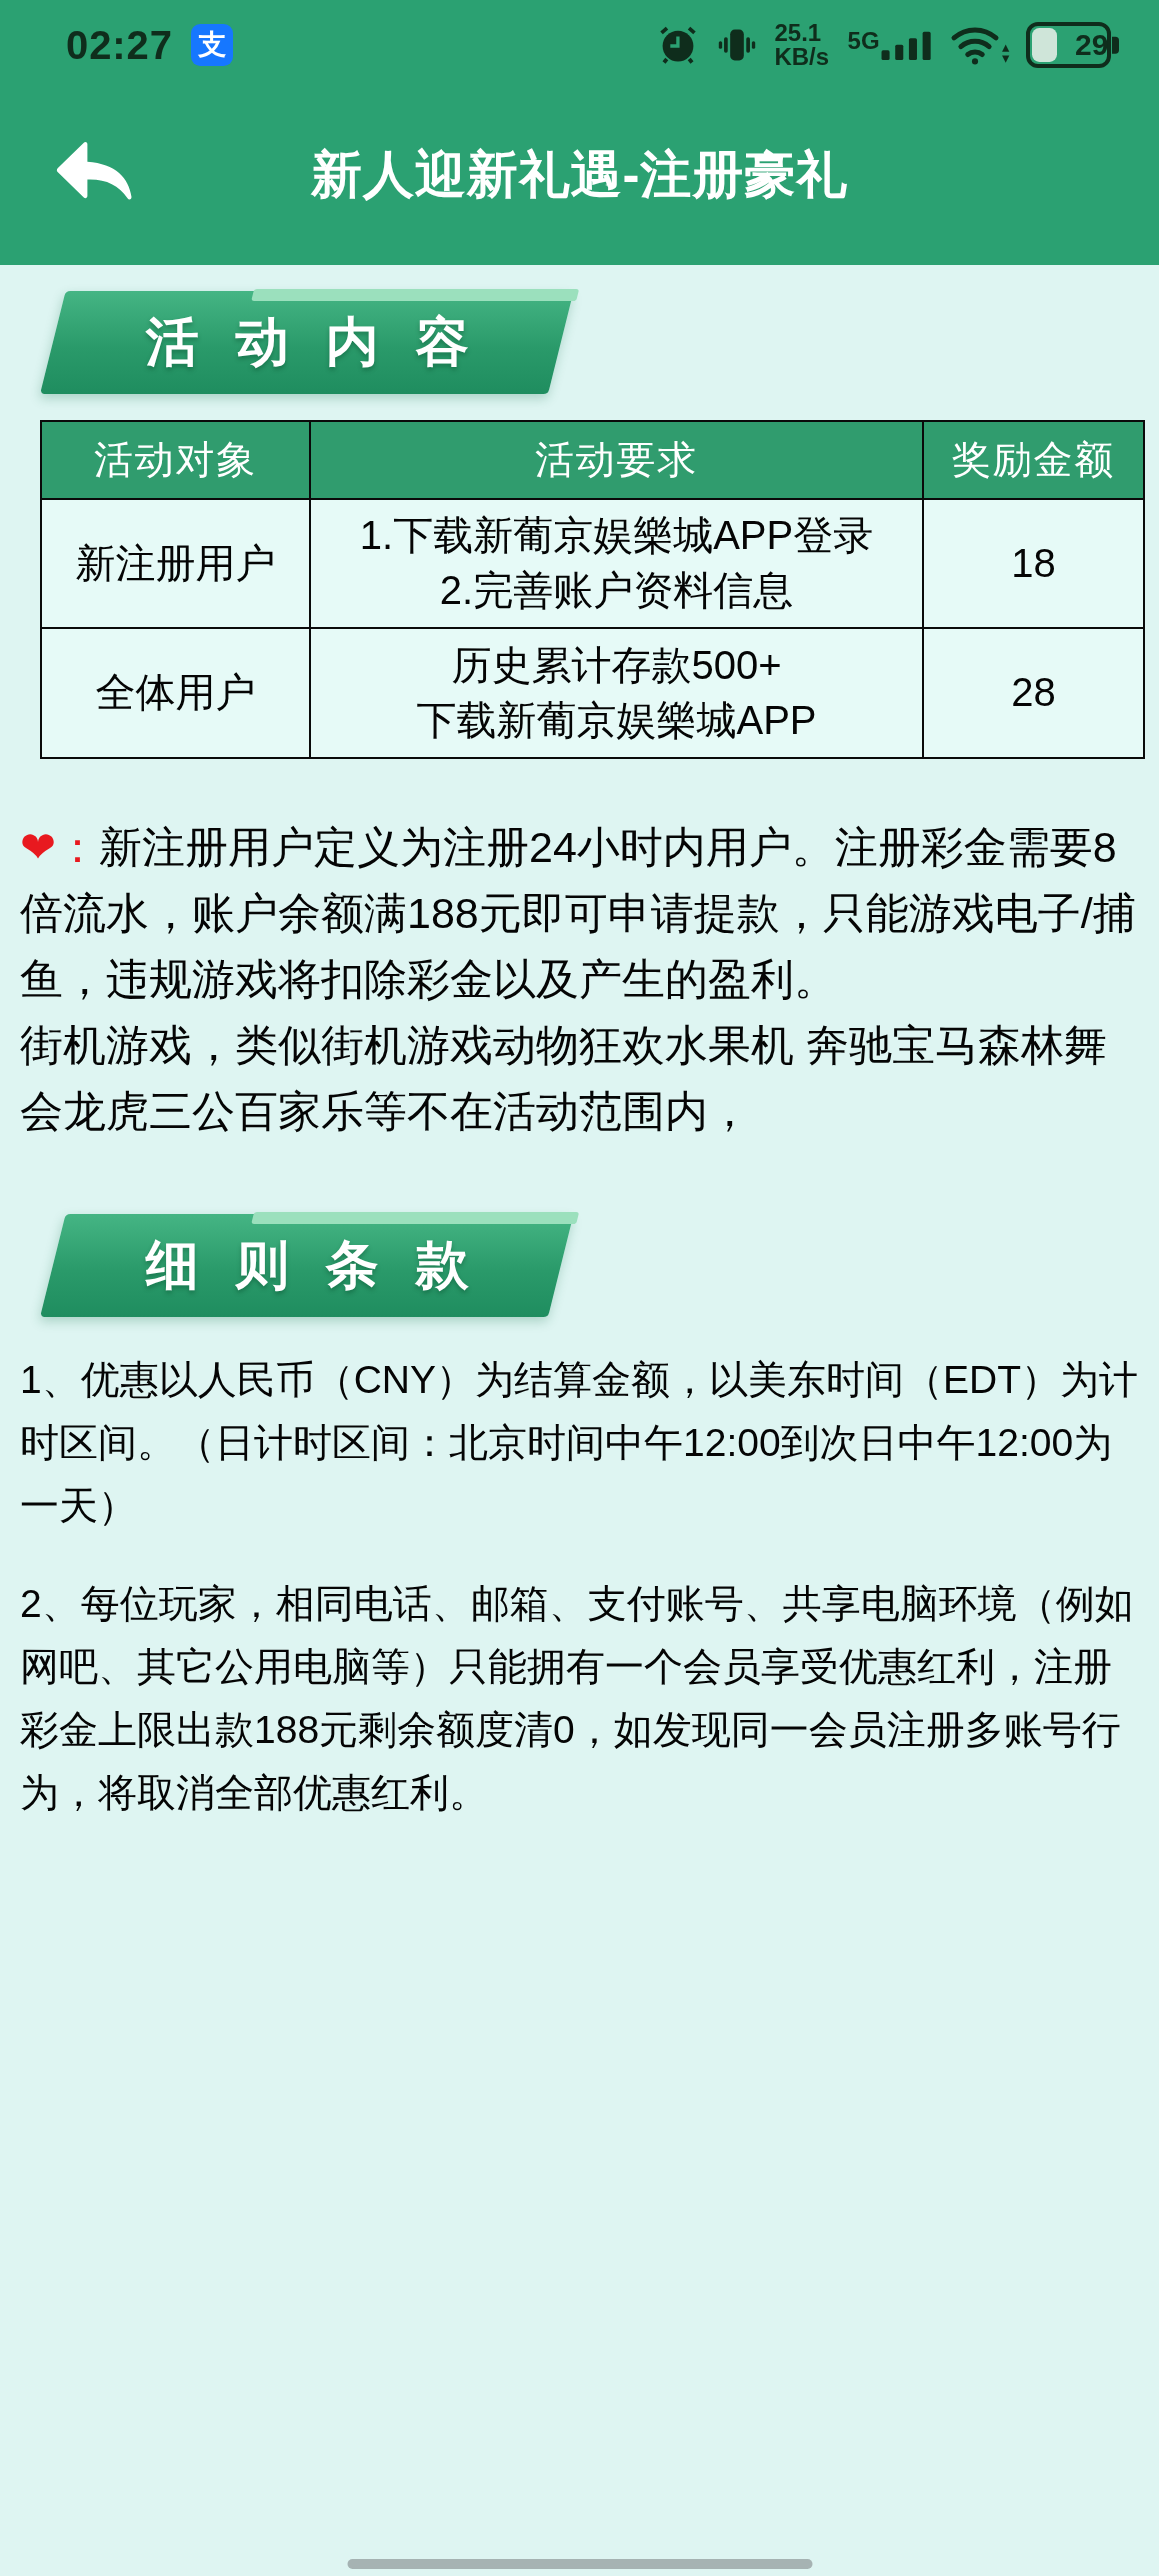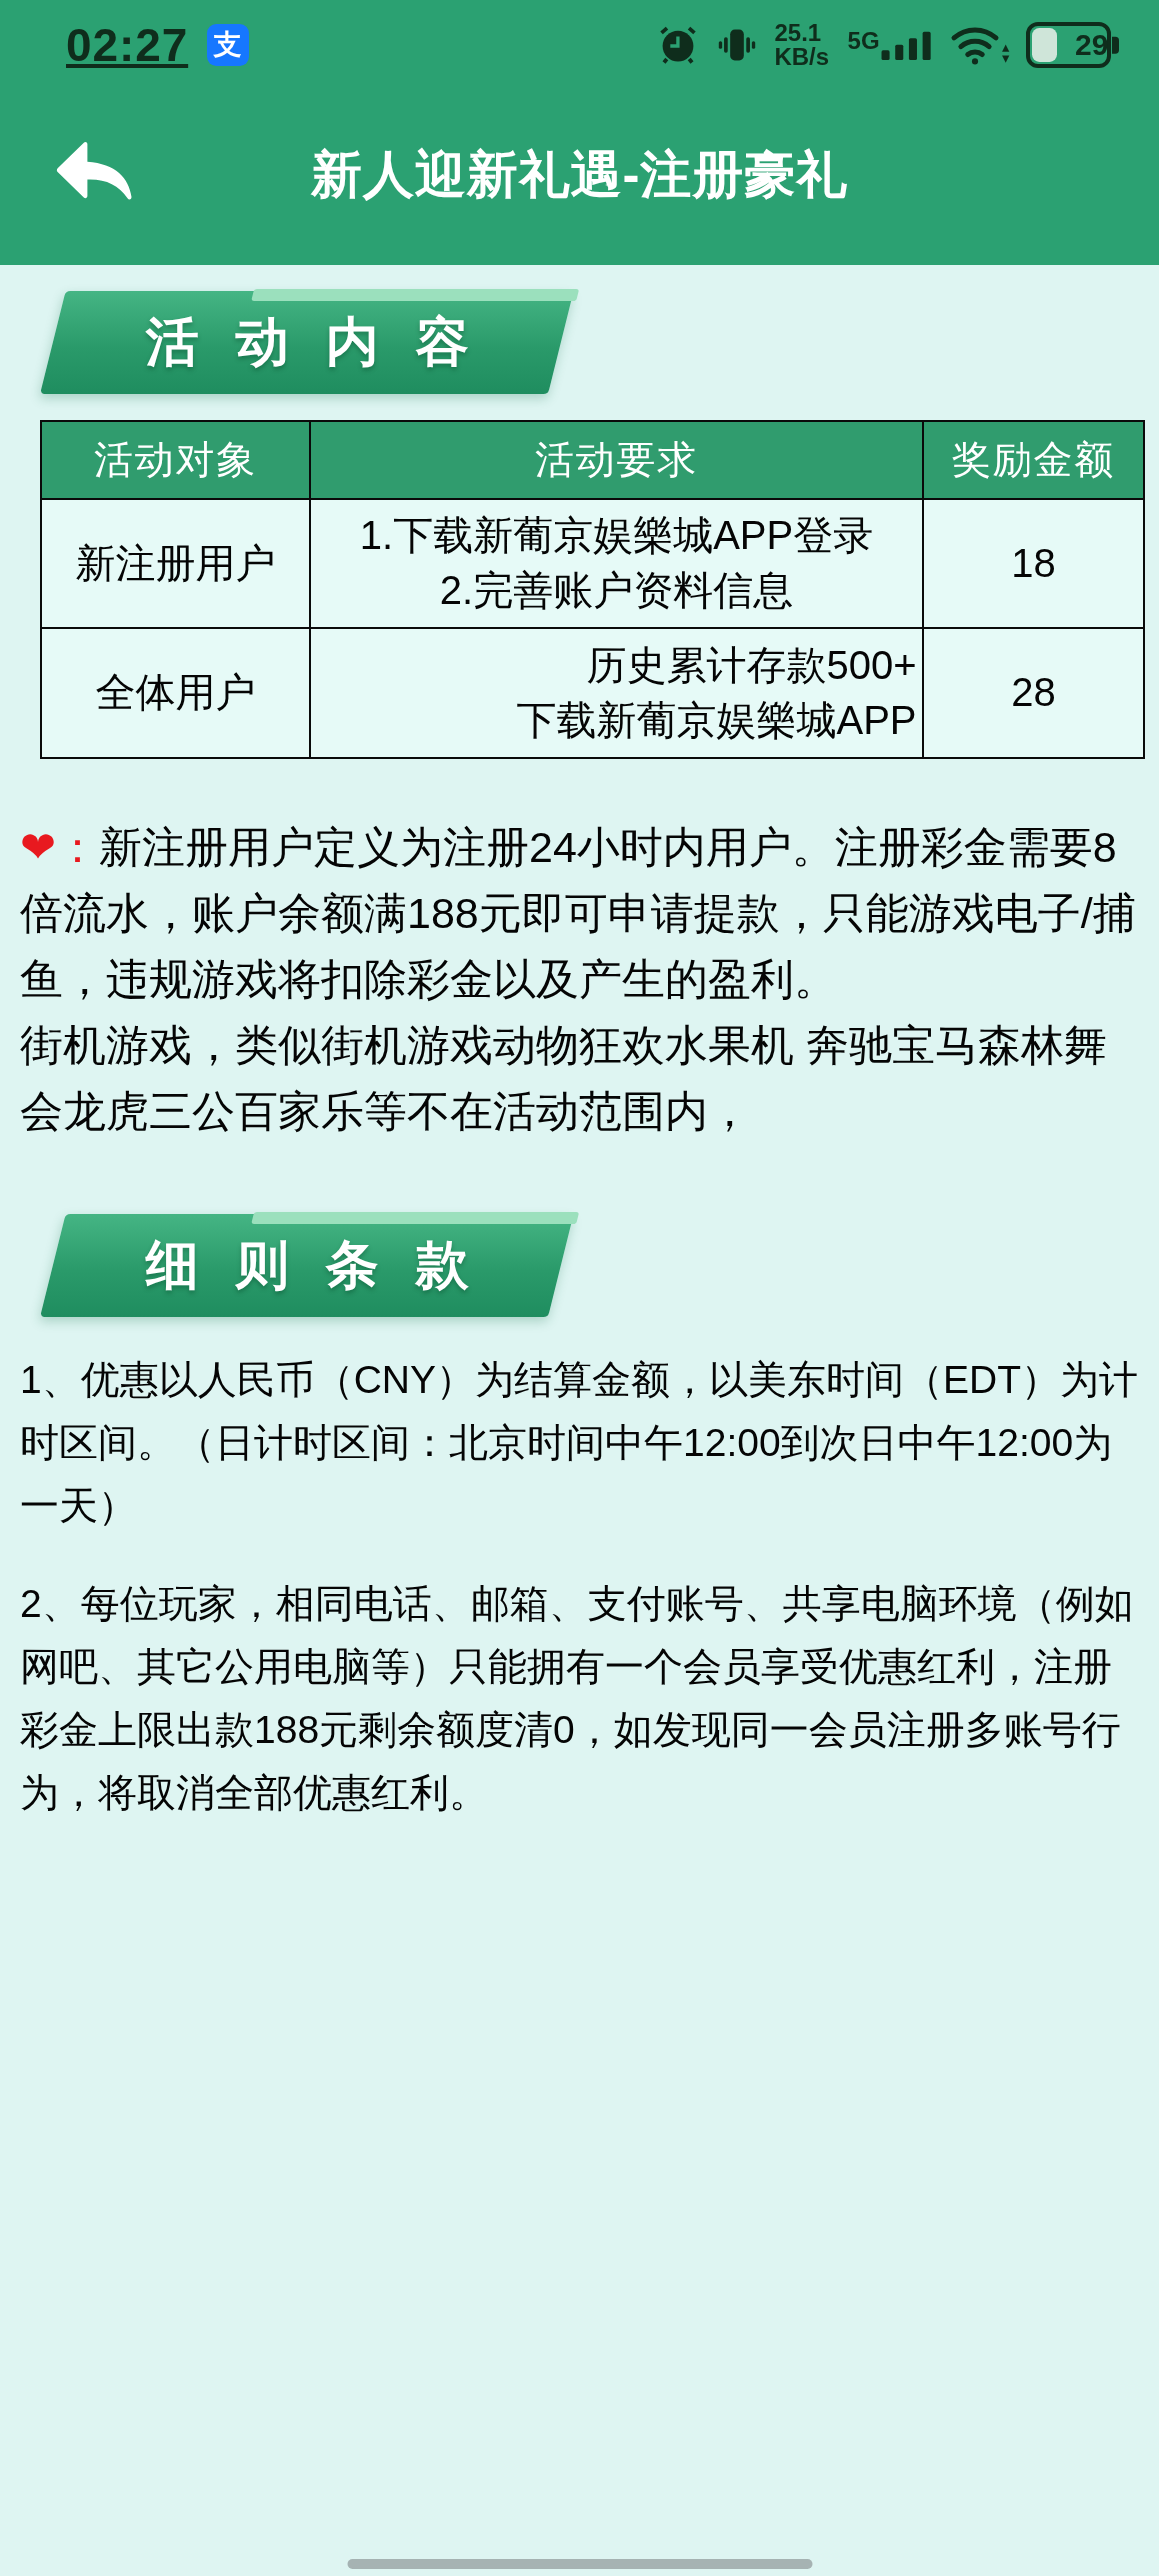--- a/index.html
+++ b/index.html
@@ -3,21 +3,21 @@
 <meta charset="utf-8">
 <style>
   html,body{margin:0;padding:0;}
   body{font-family:"Liberation Sans","DejaVu Sans",sans-serif;}
   .screen{position:relative;width:1159px;height:2576px;background:#def5f2;overflow:hidden;}
 
   
   .statusbar{height:85px;background:#2ba172;display:flex;align-items:center;
     justify-content:space-between;padding:5.5px 48px 0 66px;box-sizing:border-box;color:#0f2d1c;}
   .sb-left{display:flex;align-items:center;gap:18.4px;}
-  .time{font-size:46px;font-weight:600;letter-spacing:0.9px;text-decoration:underline;}
+  .time{font-size:40px;font-weight:600;letter-spacing:0.9px;}
   .alipay{width:42px;height:42px;background:#1677ff;border-radius:9.2px;color:#fff;
     font-size:28px;font-weight:700;display:flex;align-items:center;justify-content:center;}
   .sb-right{display:flex;align-items:center;gap:16.6px;}
   .sb-right svg{display:block;}
   .speed{display:flex;flex-direction:column;align-items:flex-start;
     font-size:24px;font-weight:700;line-height:24px;}
   .net{display:flex;flex-direction:row;align-items:flex-start;}
   .fiveg{font-size:24px;font-weight:700;line-height:20px;margin-left:1.8px;}
   .wifi-wrap{display:flex;align-items:flex-end;gap:0.9px;}
   .wifi-arrows{display:flex;flex-direction:column;font-size:14.7px;line-height:11px;margin-bottom:1.8px;}
@@ -58,21 +58,21 @@
 
   
   table.promo{border-collapse:collapse;margin:26px 0 0 40px;width:1102px;
     background:#e6faf7;table-layout:fixed;}
   table.promo th,table.promo td{border:2.8px solid #0a0a0a;text-align:center;vertical-align:middle;}
   table.promo th{background:#309c6e;color:#fff;font-size:39px;font-weight:500;
     height:74px;letter-spacing:1.8px;}
   table.promo td{font-size:40px;color:#050505;padding:8.3px 5.5px;}
   td.req{line-height:55px;height:110px;}
   td.amount{font-size:41px;}
-  tr.r2 td.req{height:112px;text-align:right;}
+  tr.r2 td.req{height:112px;}
 
   
   .pill{position:absolute;bottom:7.4px;left:50%;transform:translateX(-50%);
     width:465px;height:10px;border-radius:5.5px;background:#a6b3b3;}
 </style>
 </head>
 <body>
 
 <div class="screen">
 

